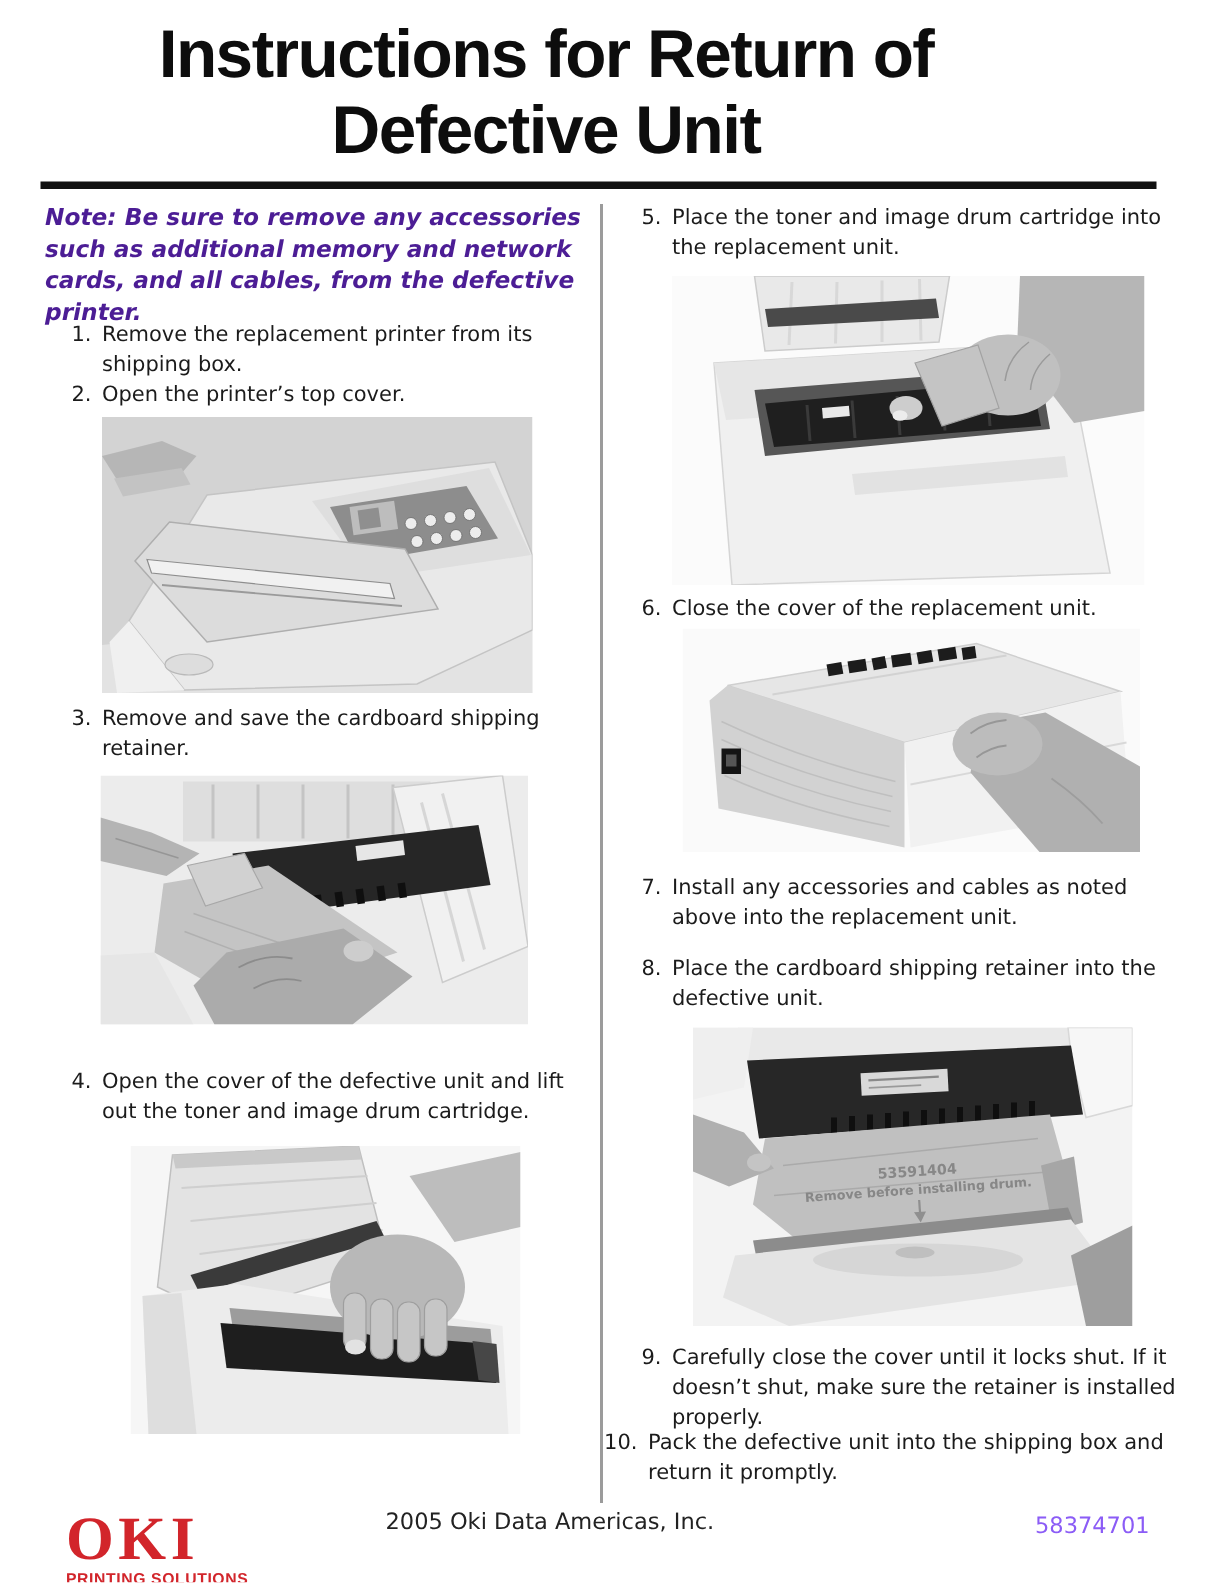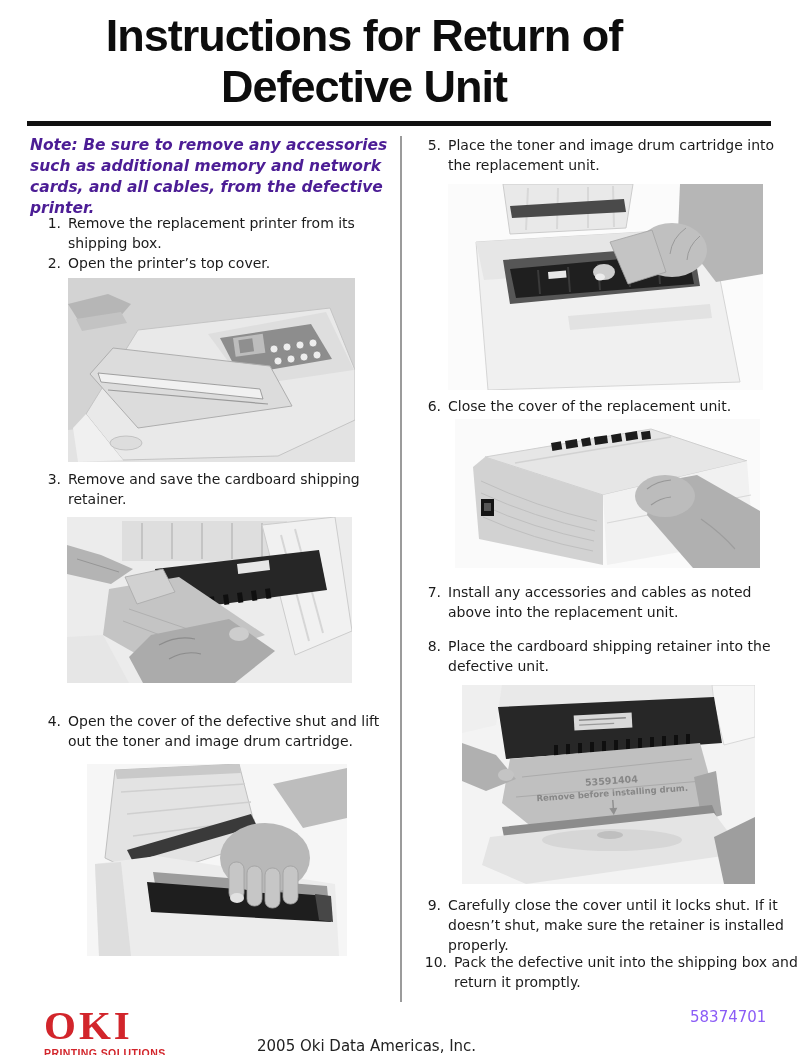--- a/index.html
+++ b/index.html
@@ -30,21 +30,21 @@
 
   .footer-logo { position:absolute; left:44px; top:982px;margin-top:24px; }
   .logo-word {
     font-family:"Liberation Serif", serif; font-weight:bold;
     font-size:41px; line-height:38px; letter-spacing:3px;
   }
   .logo-sub {
     font-family:"Liberation Sans", sans-serif; font-weight:bold;
     font-size:10.5px; letter-spacing:0.4px; margin-top:3px; white-space:nowrap;
   }
-  .footer-copyright { position:absolute; left:257px; top:1037px; font-size:15px; color:#222; }
+  .footer-copyright { position:absolute; left:257px; top:1005px; font-size:15px; color:#222; }
   .footer-partnum  { position:absolute; left:690px; top:1008px; font-size:15px; color:#8b5cf6; }
 
   .ph-label { font-family:"DejaVu Sans", sans-serif; font-weight:bold; fill:#878787; }
 </style>
 </head>
 <body>
 
 <div class="page">
 
   <div class="title">
@@ -63,21 +63,21 @@
   <div class="step col-l" style="left:36px; top:253px; width:352px;">
     <span class="num">2.</span>
     <span class="txt">Open the printer’s top cover.</span>
   </div>
   <div class="step col-l" style="left:36px; top:469px; width:352px;">
     <span class="num">3.</span>
     <span class="txt">Remove and save the cardboard shipping retainer.</span>
   </div>
   <div class="step col-l" style="left:36px; top:711px; width:356px;">
     <span class="num">4.</span>
-    <span class="txt">Open the cover of the defective shut and lift out the toner and image drum cartridge.</span>
+    <span class="txt">Open the cover of the defective unit and lift out the toner and image drum cartridge.</span>
   </div>
 
   <div class="step col-r" style="left:414px; top:135px; width:378px;">
     <span class="num">5.</span>
     <span class="txt">Place the toner and image drum cartridge into the replacement unit.</span>
   </div>
   <div class="step col-r" style="left:414px; top:396px; width:378px;">
     <span class="num">6.</span>
     <span class="txt">Close the cover of the replacement unit.</span>
   </div>
@@ -86,21 +86,21 @@
     <span class="txt">Install any accessories and cables as noted above into the replacement unit.</span>
   </div>
   <div class="step col-r" style="left:414px; top:636px; width:378px;">
     <span class="num">8.</span>
     <span class="txt">Place the cardboard shipping retainer into the defective unit.</span>
   </div>
   <div class="step col-r" style="left:414px; top:895px; width:378px;">
     <span class="num">9.</span>
     <span class="txt">Carefully close the cover until it locks shut. If it doesn’t shut, make sure the retainer is installed properly.</span>
   </div>
-  <div class="step col-r" style="left:420px; top:952px; width:378px;">
+  <div class="step col-r" style="left:398px; top:952px; width:378px;">
     <span class="num">10.</span>
     <span class="txt">Pack the defective unit into the shipping box and return it promptly.</span>
   </div>
 
   <div class="photo" style="left:68px; top:278px;">
     <svg width="287" height="184" viewBox="0 0 287 184">
       <rect width="287" height="184" fill="#d3d3d3"></rect>
       <polygon points="0,152 287,122 287,184 0,184" fill="#e3e3e3"></polygon>
       <polygon points="18,136 70,52 262,30 287,92 287,142 210,178 55,182" fill="#e9e9e9" stroke="#c4c4c4" stroke-width="1"></polygon>
       <polygon points="140,56 258,34 286,92 178,108" fill="#dedede"></polygon>

